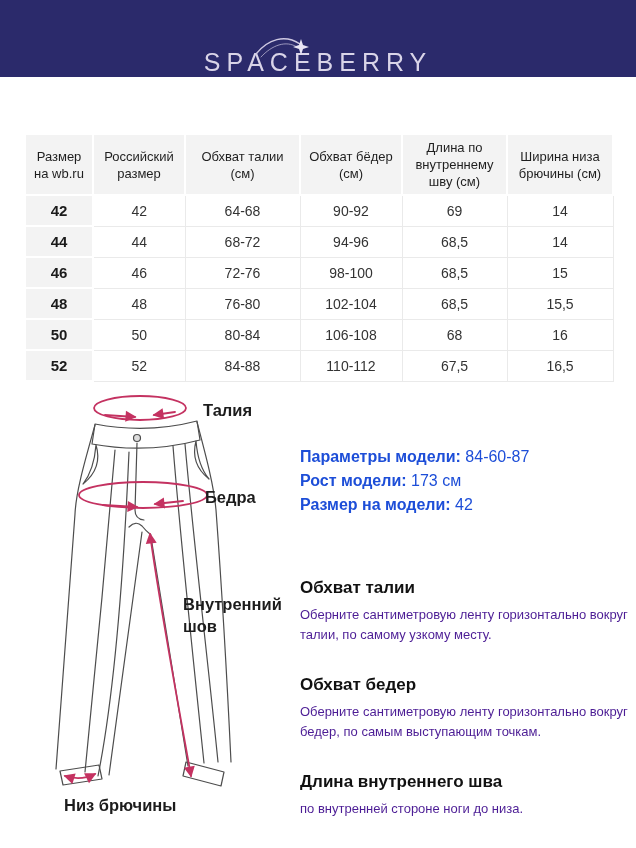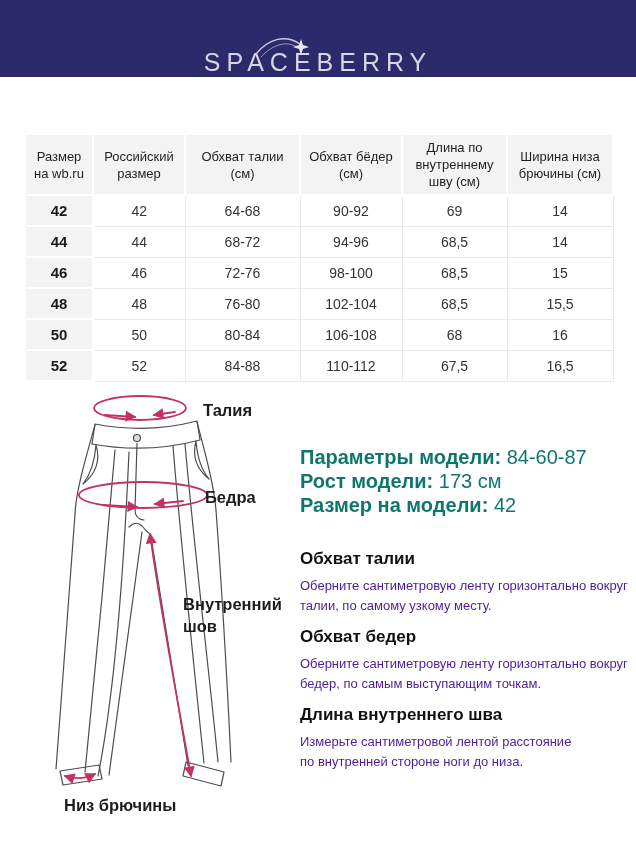--- a/index.html
+++ b/index.html
@@ -21,24 +21,24 @@
 
   
   .pants-svg{position:absolute;left:25px;top:386px;}
   .diagram-label{position:absolute;font-size:16.5px;font-weight:600;color:#1c1c1c;line-height:22px;}
   .lbl-waist{left:203px;top:399px;}
   .lbl-hips{left:205px;top:486px;}
   .lbl-inseam{left:183px;top:593px;width:105px;}
   .lbl-legbottom{left:64px;top:794px;}
 
   
-  .model-info{position:absolute;left:300px;top:445px;font-size:20px;line-height:24px;color:#0f766e;}
+  .model-info{position:absolute;left:300px;top:445px;font-size:16px;line-height:24px;color:#1d4ed8;}
   .model-info .mlabel{font-weight:700;}
   .guide{position:absolute;left:300px;top:548px;width:322px;}
-  .guide .gblock{margin-bottom:10px;}
+  .guide .gblock{margin-bottom:10px;margin-top:29px;}
   .guide h3{margin:0 0 7px;font-size:17px;line-height:21px;color:#111;font-weight:700;}
   .guide .gtext{font-size:13px;line-height:20px;color:#4c1d95;white-space:nowrap;}
 </style>
 </head>
 <body>
 
 <div class="page">
 
   <div class="topbar">
     <div class="logo">
@@ -184,18 +184,17 @@
       <div class="gtext">Оберните сантиметровую ленту горизонтально вокруг</div>
       <div class="gtext">талии, по самому узкому месту.</div>
     </div>
     <div class="gblock">
       <h3>Обхват бедер</h3>
       <div class="gtext">Оберните сантиметровую ленту горизонтально вокруг</div>
       <div class="gtext">бедер, по самым выступающим точкам.</div>
     </div>
     <div class="gblock">
       <h3>Длина внутреннего шва</h3>
-      <div class="gtext">Измерьте сантиметровой лентой расстояние</div>
       <div class="gtext">по внутренней стороне ноги до низа.</div>
     </div>
   </div>
 
 </div>
 
 </body></html>

